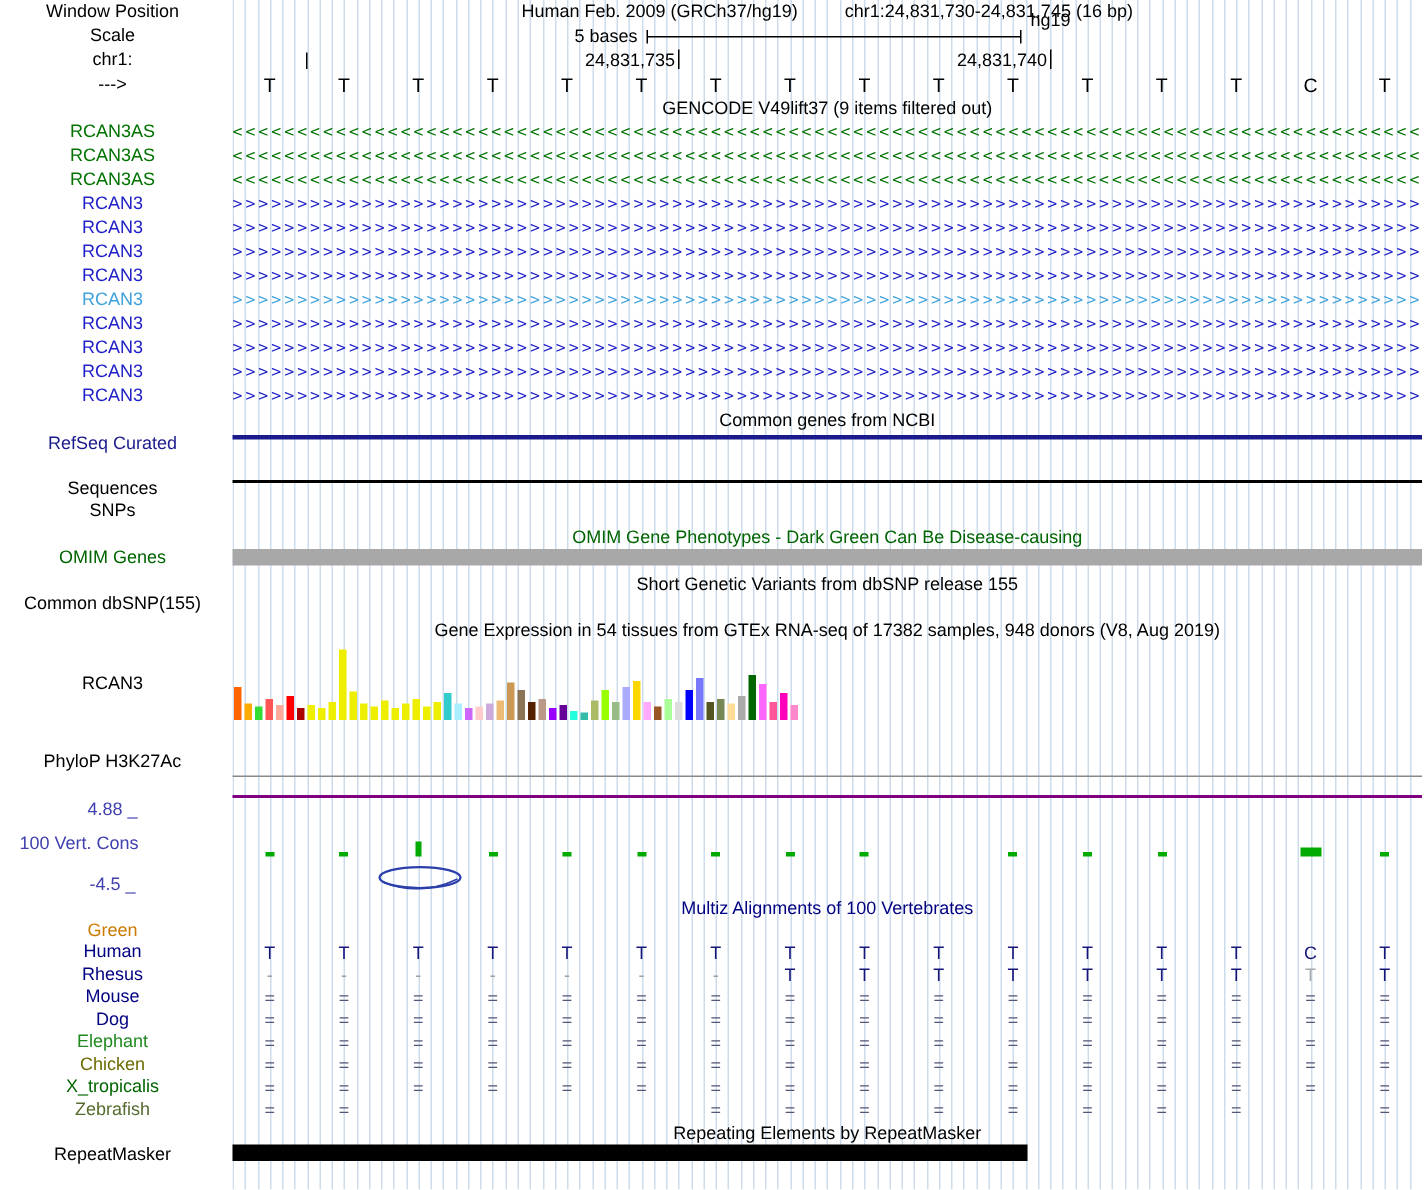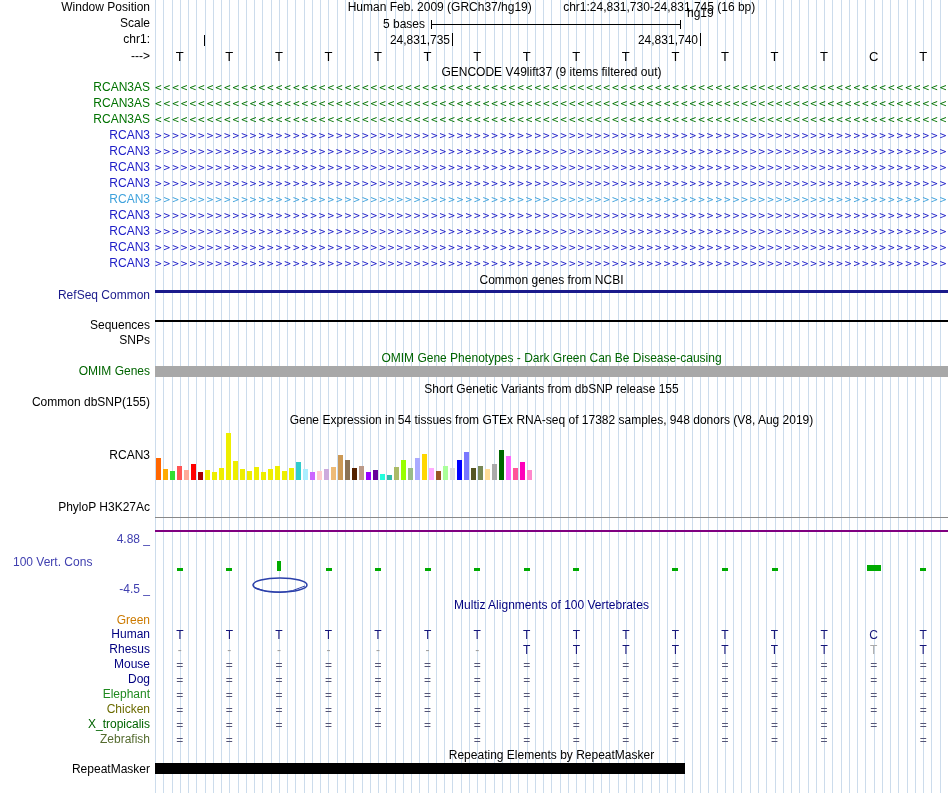--- a/index.html
+++ b/index.html
@@ -1,19 +1,19 @@
 <!DOCTYPE html>
 <html><head>
 <meta charset="utf-8">
 <style>
   * { box-sizing: border-box; margin: 0; padding: 0; }
   body { background: #fff; font-family: "Liberation Sans", "DejaVu Sans", sans-serif; }
   #browser { position: relative; width: 950px; height: 793px; background: #fff;
              font-size: 12px; color: #000; overflow: hidden; }
-  .side-label { position: absolute; left: 0; width: 150px; text-align: right;
+  .side-label { position: absolute; left: 0; width: 150px; text-align: center;
                 white-space: nowrap; line-height: 13px; }
   .side-label.left-align { text-align: left; padding-left: 13px; }
   .title { position: absolute; left: 155px; width: 793px; text-align: center;
            line-height: 13px; white-space: nowrap; }
   #main { position: absolute; left: 155px; top: 0; width: 793px; height: 793px; overflow: hidden; }
   .gl { position: absolute; top: 0; height: 793px; width: 1px; background: #ccdcec; }
   .base { position: absolute; transform: translateX(-50%); font-size: 13px; line-height: 13px; color: #000; }
   .generow { position: absolute; left: 0; width: 793px; height: 16px; line-height: 16px;
              overflow: hidden; white-space: nowrap;
              font-family: "DejaVu Sans Mono", "Liberation Mono", monospace;
@@ -367,21 +367,21 @@
   <div class="abs" style="left:452px;top:33px;width:1px;height:13px;background:#000"></div>
   <div class="abs" style="left:700px;top:33px;width:1px;height:13px;background:#000"></div>
   <div class="abs" style="left:204px;top:35px;width:1px;height:11px;background:#000"></div>
 
   <div class="side-label" style="top:50px">---&gt;</div>
 
   <div class="title" style="top:66px">GENCODE V49lift37 (9 items filtered out)</div>
 
   <div class="title" style="top:274px">Common genes from NCBI</div>
   <div class="abs" style="left:155px;top:290px;width:793px;height:3px;background:#1a1a8c"></div>
-  <div class="side-label" style="top:289px;color:#1a1a8c">RefSeq Common</div>
+  <div class="side-label" style="top:289px;color:#1a1a8c">RefSeq Curated</div>
 
   <div class="abs" style="left:155px;top:320px;width:793px;height:2px;background:#000"></div>
   <div class="side-label" style="top:319px">Sequences</div>
   <div class="side-label" style="top:334px">SNPs</div>
 
   <div class="title" style="top:352px;color:#006400">OMIM Gene Phenotypes - Dark Green Can Be Disease-causing</div>
   <div class="abs" style="left:155px;top:366px;width:793px;height:11px;background:#a8a8a8"></div>
   <div class="side-label" style="top:365px;color:#006400">OMIM Genes</div>
 
   <div class="title" style="top:383px">Short Genetic Variants from dbSNP release 155</div>

